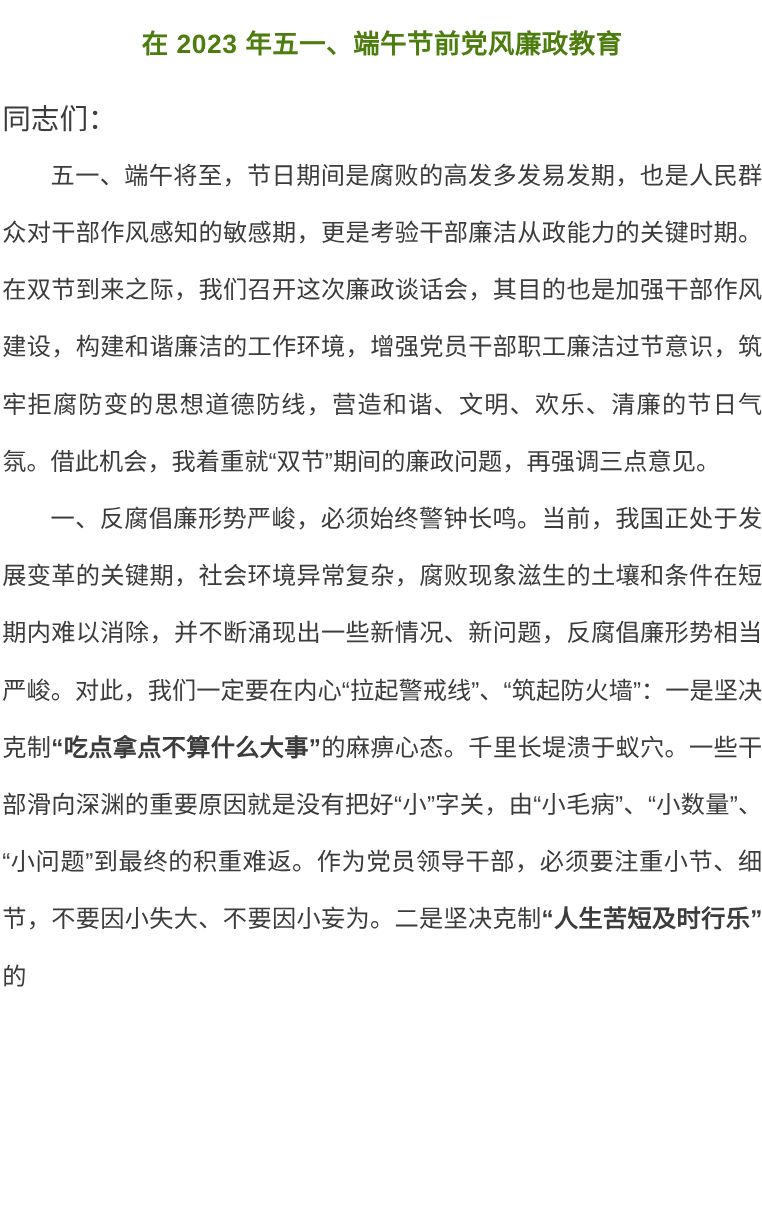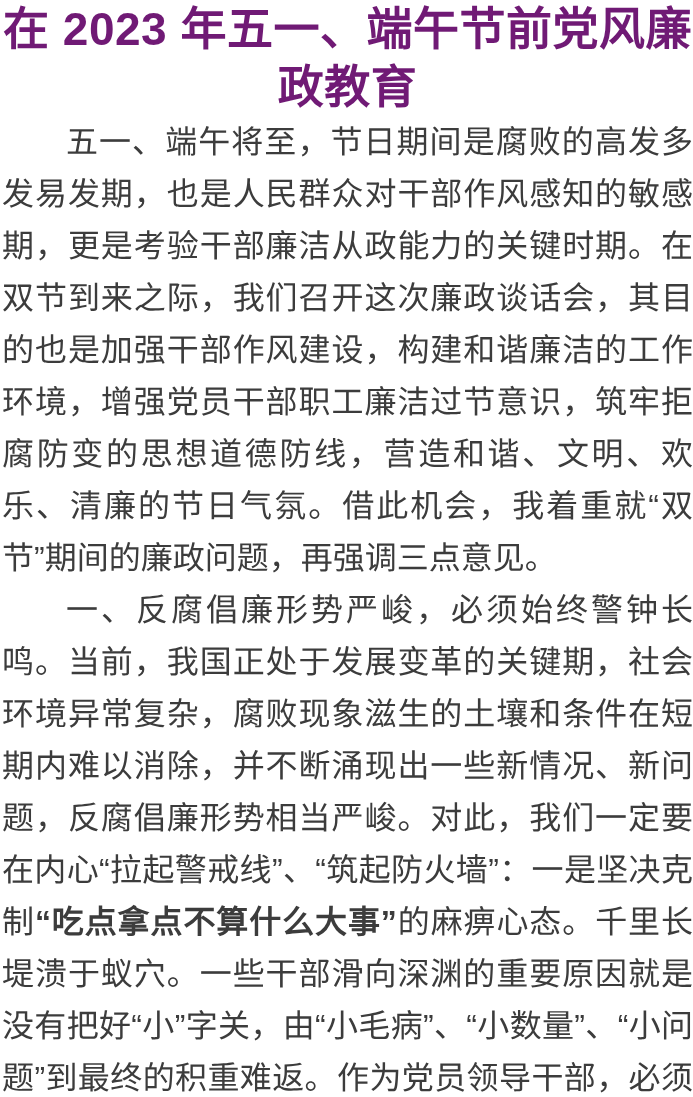--- a/index.html
+++ b/index.html
@@ -13,55 +13,56 @@
     overflow: hidden;
     font-family: "Liberation Sans", "DejaVu Sans", sans-serif;
   }
   .doc {
     width: 693px;
     padding-left: 2px;
     box-sizing: border-box;
     color: #3c3c3c;
   }
   .doc-title {
-    margin: 0;
+    margin: 12px;
     padding-top: 0;
-    font-size: 46px;
+    font-size: 24px;
     line-height: 58px;
     font-weight: 600;
     text-align: center;
-    color: #701a75;
+    color: #4d7c0f;
     letter-spacing: 0.5px;
   }
   .salutation {
     margin: 4px 0 0 0;
     font-size: 26px;
     line-height: 52px;
     font-weight: 400;
   }
   .para {
     margin: 0;
-    font-size: 32px;
+    font-size: 22px;
     line-height: 52px;
     font-weight: 400;
     text-indent: 2em;
     text-align: justify;
     text-justify: inter-ideograph;
   }
   .run { font-weight: inherit; }
   .run.bold { font-weight: 700; }
 </style>
 </head>
 <body>
 
 <div class="doc">
 
   <h1 class="doc-title">
     <span class="title-line">在 2023 年五一、端午节前党风廉政教育</span><br>
   </h1>
 
+  <p class="salutation">同志们：</p>
 
   <div>
       <p class="para"><span class="run">五一、端午将至，节日期间是腐败的高发多发易发期，也是人民群众对干部作风感知的敏感期，更是考验干部廉洁从政能力的关键时期。在双节到来之际，我们召开这次廉政谈话会，其目的也是加强干部作风建设，构建和谐廉洁的工作环境，增强党员干部职工廉洁过节意识，筑牢拒腐防变的思想道德防线，营造和谐、文明、欢乐、清廉的节日气氛。借此机会，我着重就“双节”期间的廉政问题，再强调三点意见。</span></p>
       <p class="para"><span class="run">一、反腐倡廉形势严峻，必须始终警钟长鸣。当前，我国正处于发展变革的关键期，社会环境异常复杂，腐败现象滋生的土壤和条件在短期内难以消除，并不断涌现出一些新情况、新问题，反腐倡廉形势相当严峻。对此，我们一定要在内心“拉起警戒线”、“筑起防火墙”：一是坚决克制</span><span class="run bold">“吃点拿点不算什么大事”</span><span class="run">的麻痹心态。千里长堤溃于蚁穴。一些干部滑向深渊的重要原因就是没有把好“小”字关，由“小毛病”、“小数量”、“小问题”到最终的积重难返。作为党员领导干部，必须要注重小节、细节，不要因小失大、不要因小妄为。二是坚决克制</span><span class="run bold">“人生苦短及时行乐”</span><span class="run">的</span></p>
     </div>
 
 </div>
 
 </body></html>

